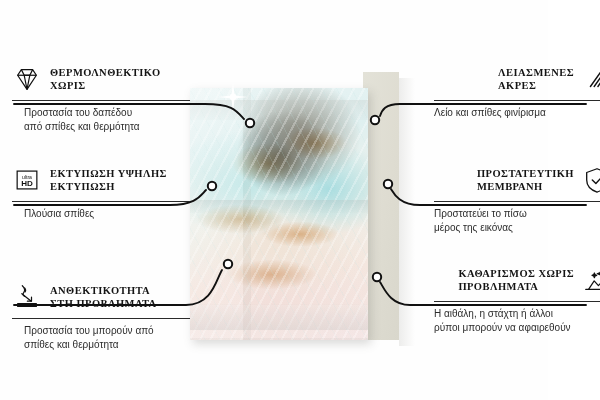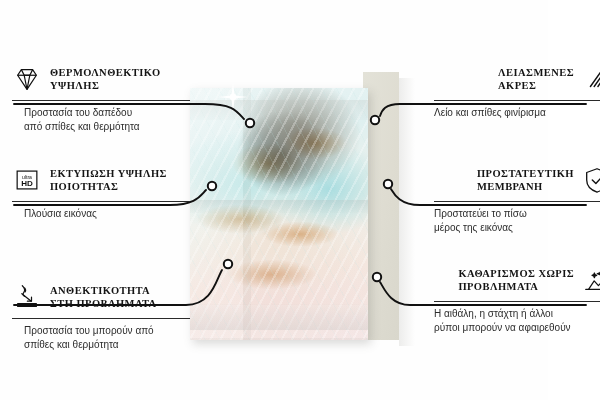--- a/index.html
+++ b/index.html
@@ -175,45 +175,45 @@
         <g fill="none" stroke="#111" stroke-width="1.3" stroke-linejoin="round">
           <path d="M6 12 L10 6 H22 L26 12 L16 27 Z"></path>
           <path d="M6 12 H26"></path>
           <path d="M10 6 L13 12 L16 27"></path>
           <path d="M22 6 L19 12 L16 27"></path>
           <path d="M13 12 H19"></path>
         </g>
       </svg>
       <div class="f-title">
         <div>ΘΕΡΜΟΛΝΘΕΚΤΙΚΟ</div>
-        <div>ΥΨΗΛΗΣ</div>
+        <div>ΧΩΡΙΣ</div>
       </div>
     </div>
     <div class="f-rule"></div>
     <div class="f-desc">
       <div>Προστασία του δαπέδου</div>
       <div>από σπίθες και θερμότητα</div>
     </div>
   </div>
 
   <div class="feature left" style="top:163px;">
     <div class="f-head">
       <svg class="f-icon" viewBox="0 0 32 32">
         <rect x="5.5" y="6.5" width="21" height="19" fill="none" stroke="#111" stroke-width="1.3"></rect>
         <text x="16" y="14.6" font-family="Liberation Sans, sans-serif" font-size="5.4" text-anchor="middle" fill="#111">ultra</text>
         <text x="16" y="22.6" font-family="Liberation Sans, sans-serif" font-size="8.6" font-weight="bold" text-anchor="middle" fill="#111">HD</text>
       </svg>
       <div class="f-title">
         <div>ΕΚΤΥΠΩΣΗ ΥΨΗΛΗΣ</div>
-        <div>ΠΟΙΟΤΗΤΑΣ</div>
-      </div>
-    </div>
-    <div class="f-rule"></div>
-    <div class="f-desc">
-      <div>Πλούσια εικόνας</div>
+        <div>ΕΚΤΥΠΩΣΗ</div>
+      </div>
+    </div>
+    <div class="f-rule"></div>
+    <div class="f-desc">
+      <div>Πλούσια σπίθες</div>
     </div>
   </div>
 
   <div class="feature left" style="top:280px;">
     <div class="f-head">
       <svg class="f-icon" viewBox="0 0 32 32">
         <g fill="none" stroke="#111" stroke-width="1.3" stroke-linecap="round" stroke-linejoin="round">
           <path d="M11 4 C13.6 6.6 14.2 9 12.6 11 C11.2 12.7 11.6 14.4 13.4 15.2"></path>
           <path d="M13.4 6.4 C14.7 8 14.9 9.4 14 10.6"></path>
           <path d="M10.5 12.5 L20.5 20.5"></path>

